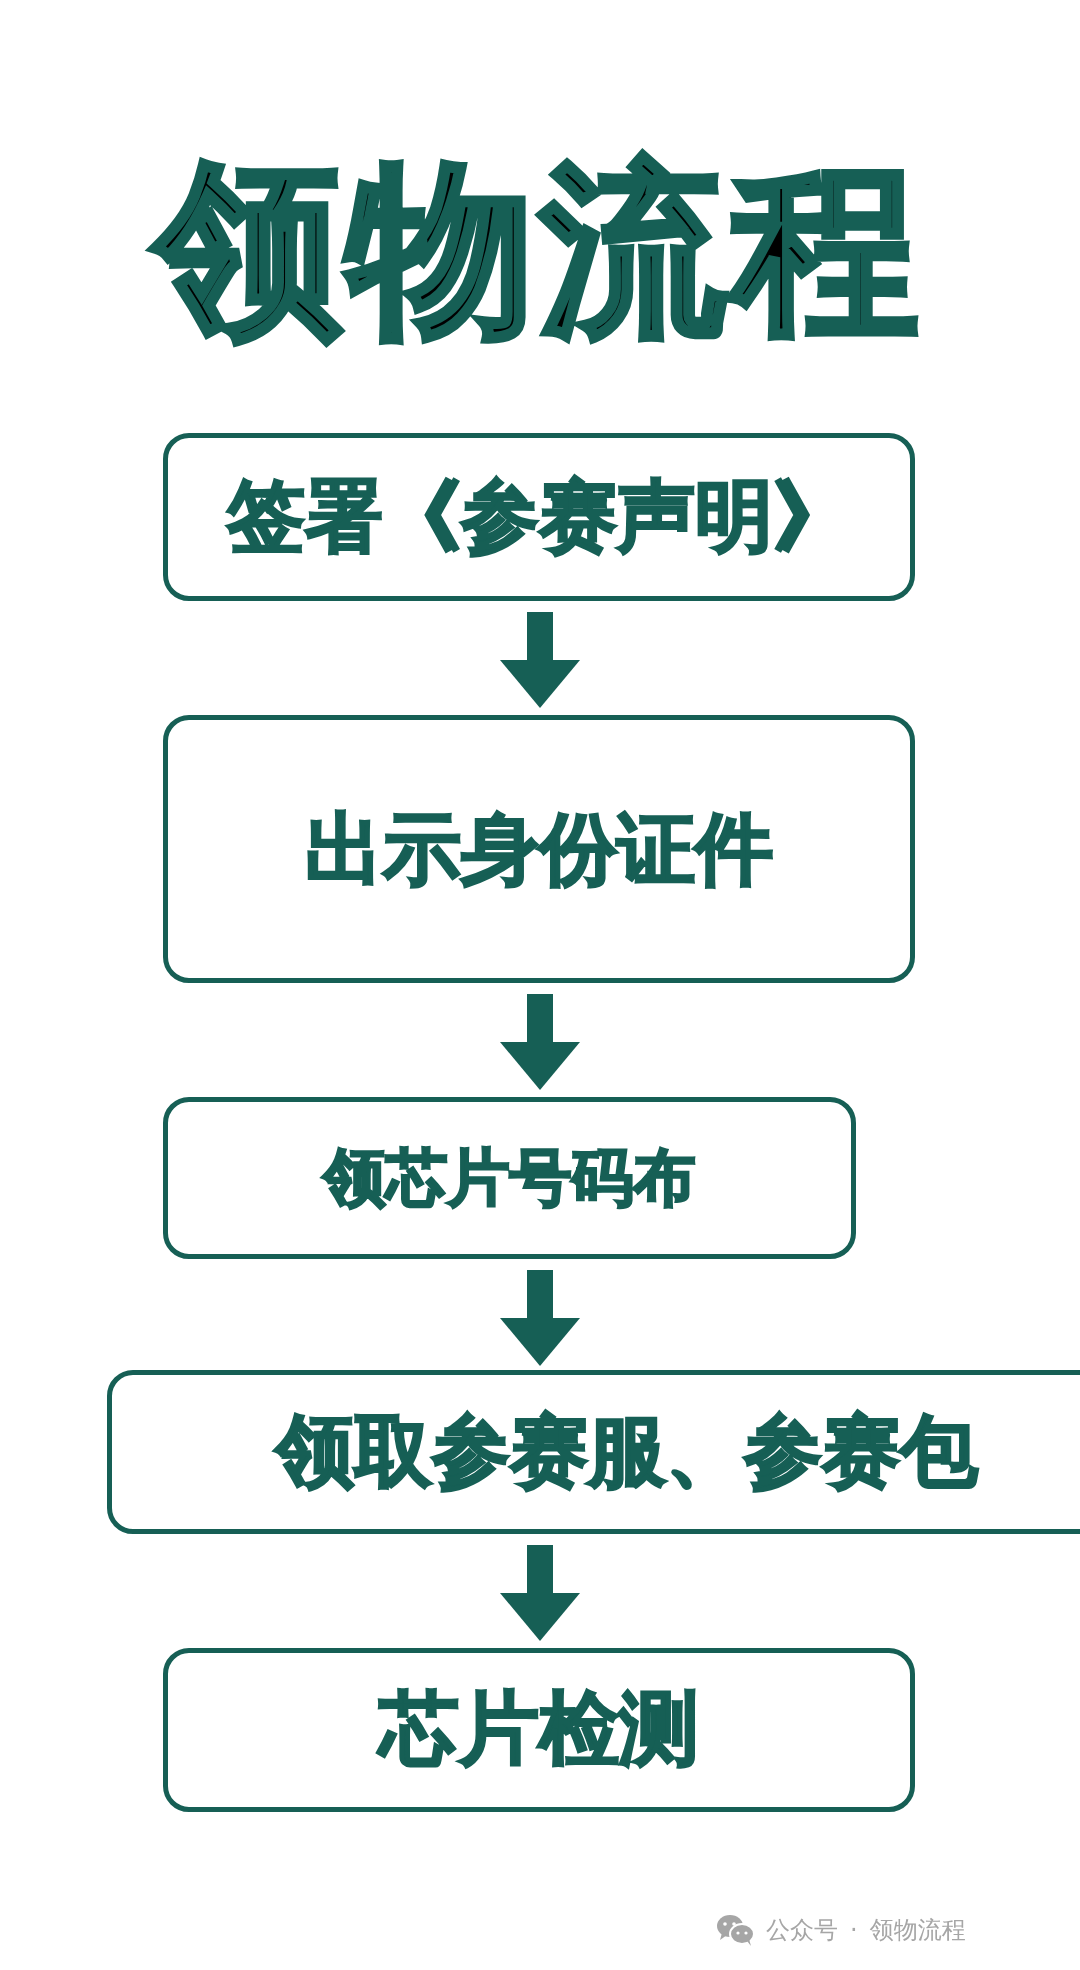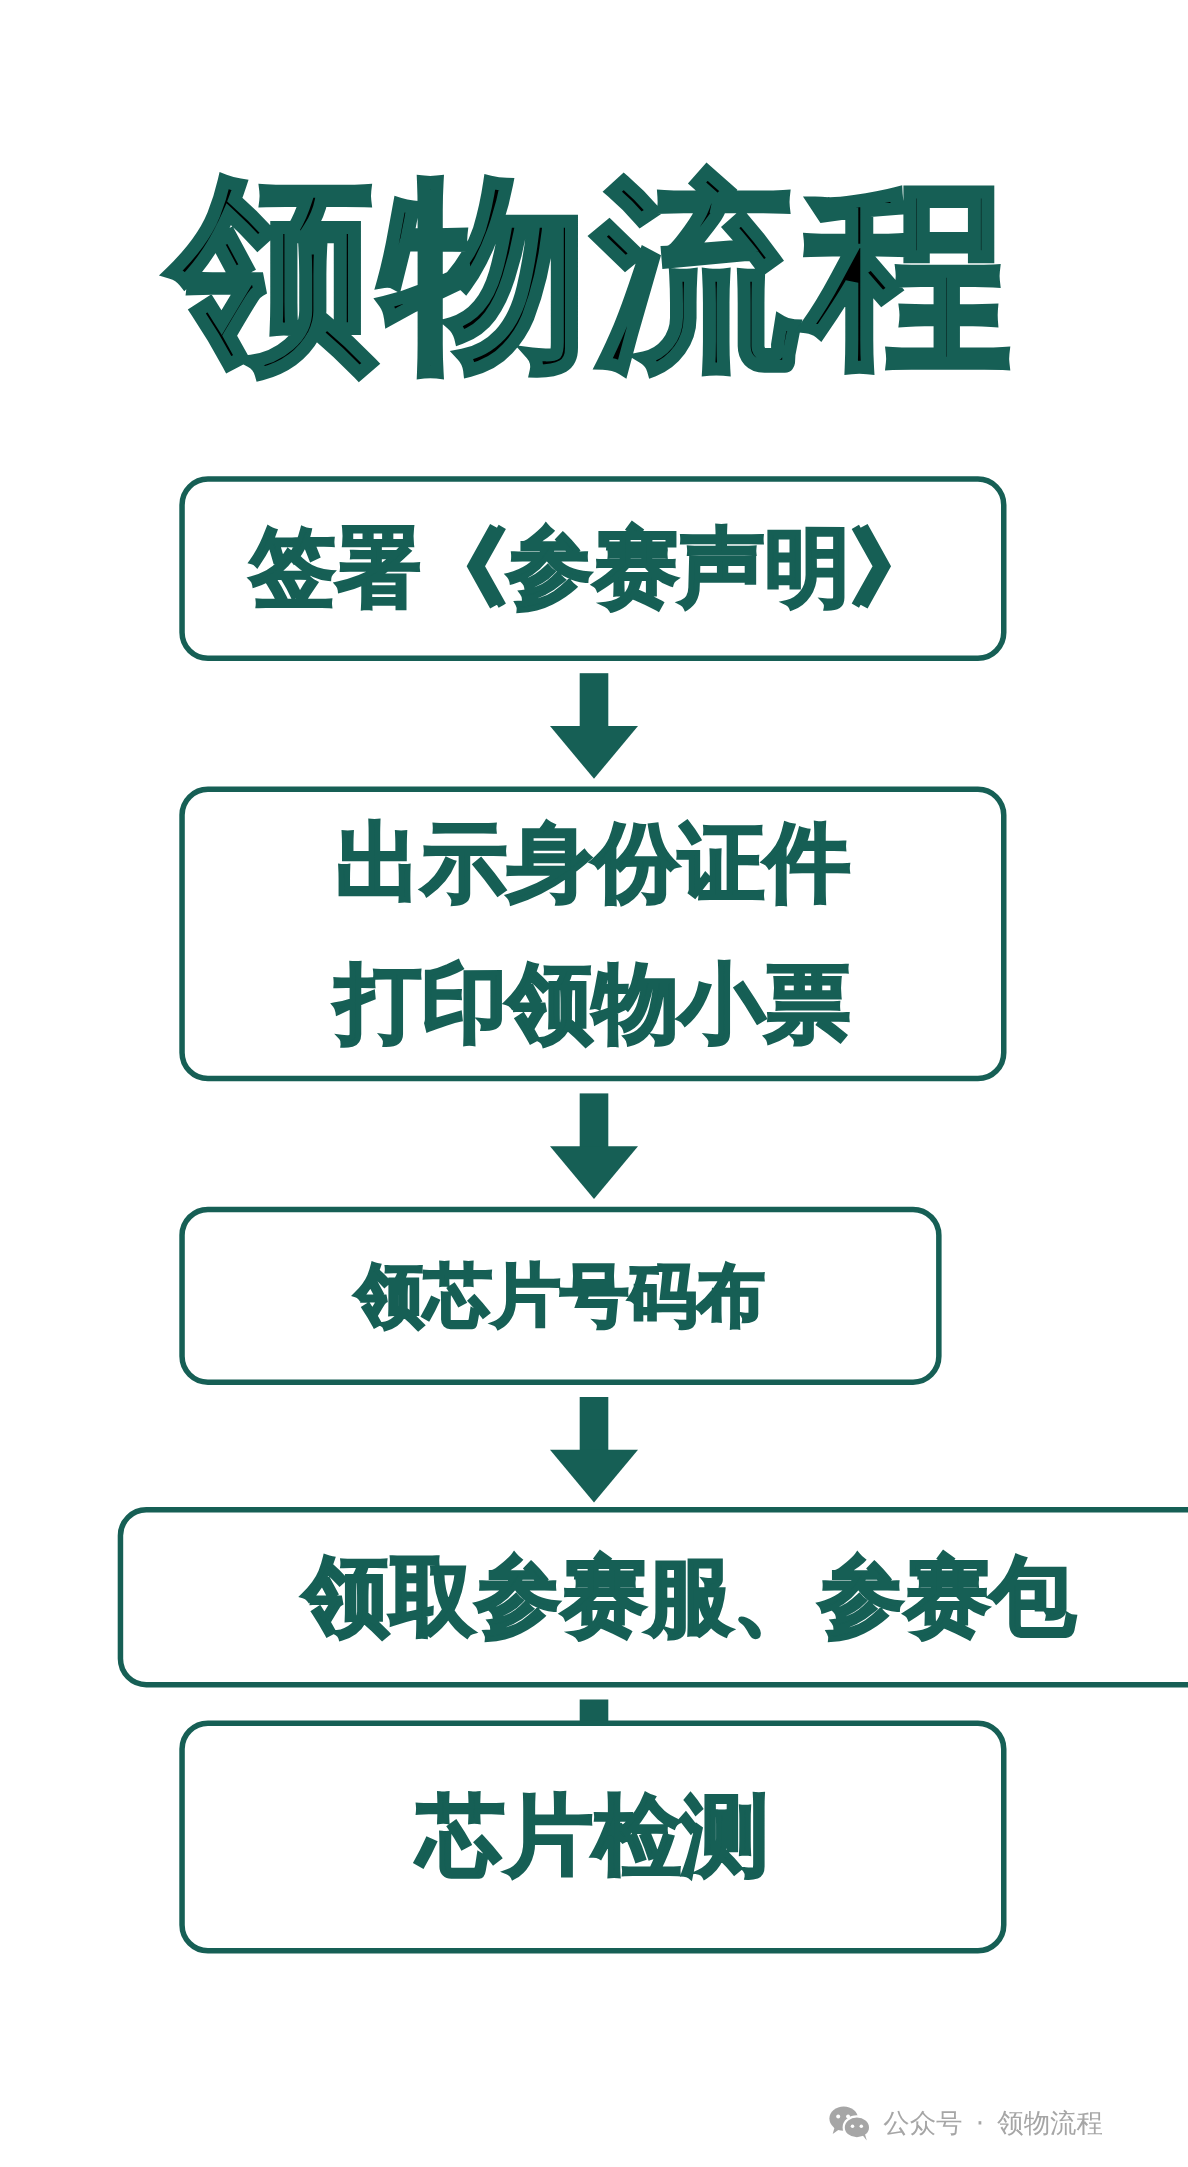--- a/index.html
+++ b/index.html
@@ -22,41 +22,40 @@
   }
   .step span { display: block; white-space: nowrap; }
   .arrow { position: absolute; left: 505px; width: 70px; }
   .arrow .shaft { position: absolute; left: 22px; top: 0; width: 26px; background: #165f55; }
   .arrow .head {
     position: absolute; left: -5px; width: 0; height: 0;
     border-left: 40px solid transparent; border-right: 40px solid transparent;
     border-top: 48px solid #165f55;
   }
   .watermark {
-    position: absolute; left: 753px; top: 1910px; height: 40px;
+    position: absolute; left: 716px; top: 1910px; height: 40px;
     display: flex; align-items: center; color: #a6a6a6; font-size: 24px;
   }
   .watermark svg { margin-right: 10px; }
 </style>
 </head>
 <body>
 
 <div class="title">领物流程</div>
 
 <div class="step" style="left:163px; top:433px; width:752px; height:168px; font-size:78px;">
   <span>签署《参赛声明》</span>
 </div>
 <div class="arrow" style="top:612px; height:98px;">
   <div class="shaft" style="height:52px;"></div>
   <div class="head" style="top:48px;"></div>
 </div>
 
 <div class="step" style="left:163px; top:715px; width:752px; height:268px; font-size:78px; line-height:104px;gap:24px;">
   <span>出示身份证件</span>
-  <span>打印领物小票</span>
 </div>
 <div class="arrow" style="top:994px; height:98px;">
   <div class="shaft" style="height:52px;"></div>
   <div class="head" style="top:48px;"></div>
 </div>
 
 <div class="step" style="left:163px; top:1097px; width:693px; height:162px; font-size:62px;">
   <span>领芯片号码布</span>
 </div>
 <div class="arrow" style="top:1270px; height:98px;">
@@ -65,21 +64,21 @@
 </div>
 
 <div class="step" style="left:107px; top:1370px; width:1040px; height:164px; font-size:78px;">
   <span>领取参赛服、参赛包</span>
 </div>
 <div class="arrow" style="top:1545px; height:98px;">
   <div class="shaft" style="height:52px;"></div>
   <div class="head" style="top:48px;"></div>
 </div>
 
-<div class="step" style="left:163px; top:1564px; width:752px; height:212px; font-size:80px;">
+<div class="step" style="left:163px; top:1648px; width:752px; height:164px; font-size:80px;">
   <span>芯片检测</span>
 </div>
 
 <div class="watermark">
   <svg width="40" height="34" viewBox="0 0 40 34">
     <ellipse cx="14" cy="13" rx="13" ry="11" fill="#a6a6a6"></ellipse>
     <path d="M6 20 L4 27 L11 22 Z" fill="#a6a6a6"></path>
     <ellipse cx="26" cy="21" rx="12" ry="10" fill="#a6a6a6" stroke="#ffffff" stroke-width="2"></ellipse>
     <path d="M31 28 L35 33 L33 26 Z" fill="#a6a6a6"></path>
     <circle cx="9" cy="11" r="1.8" fill="#fff"></circle>

